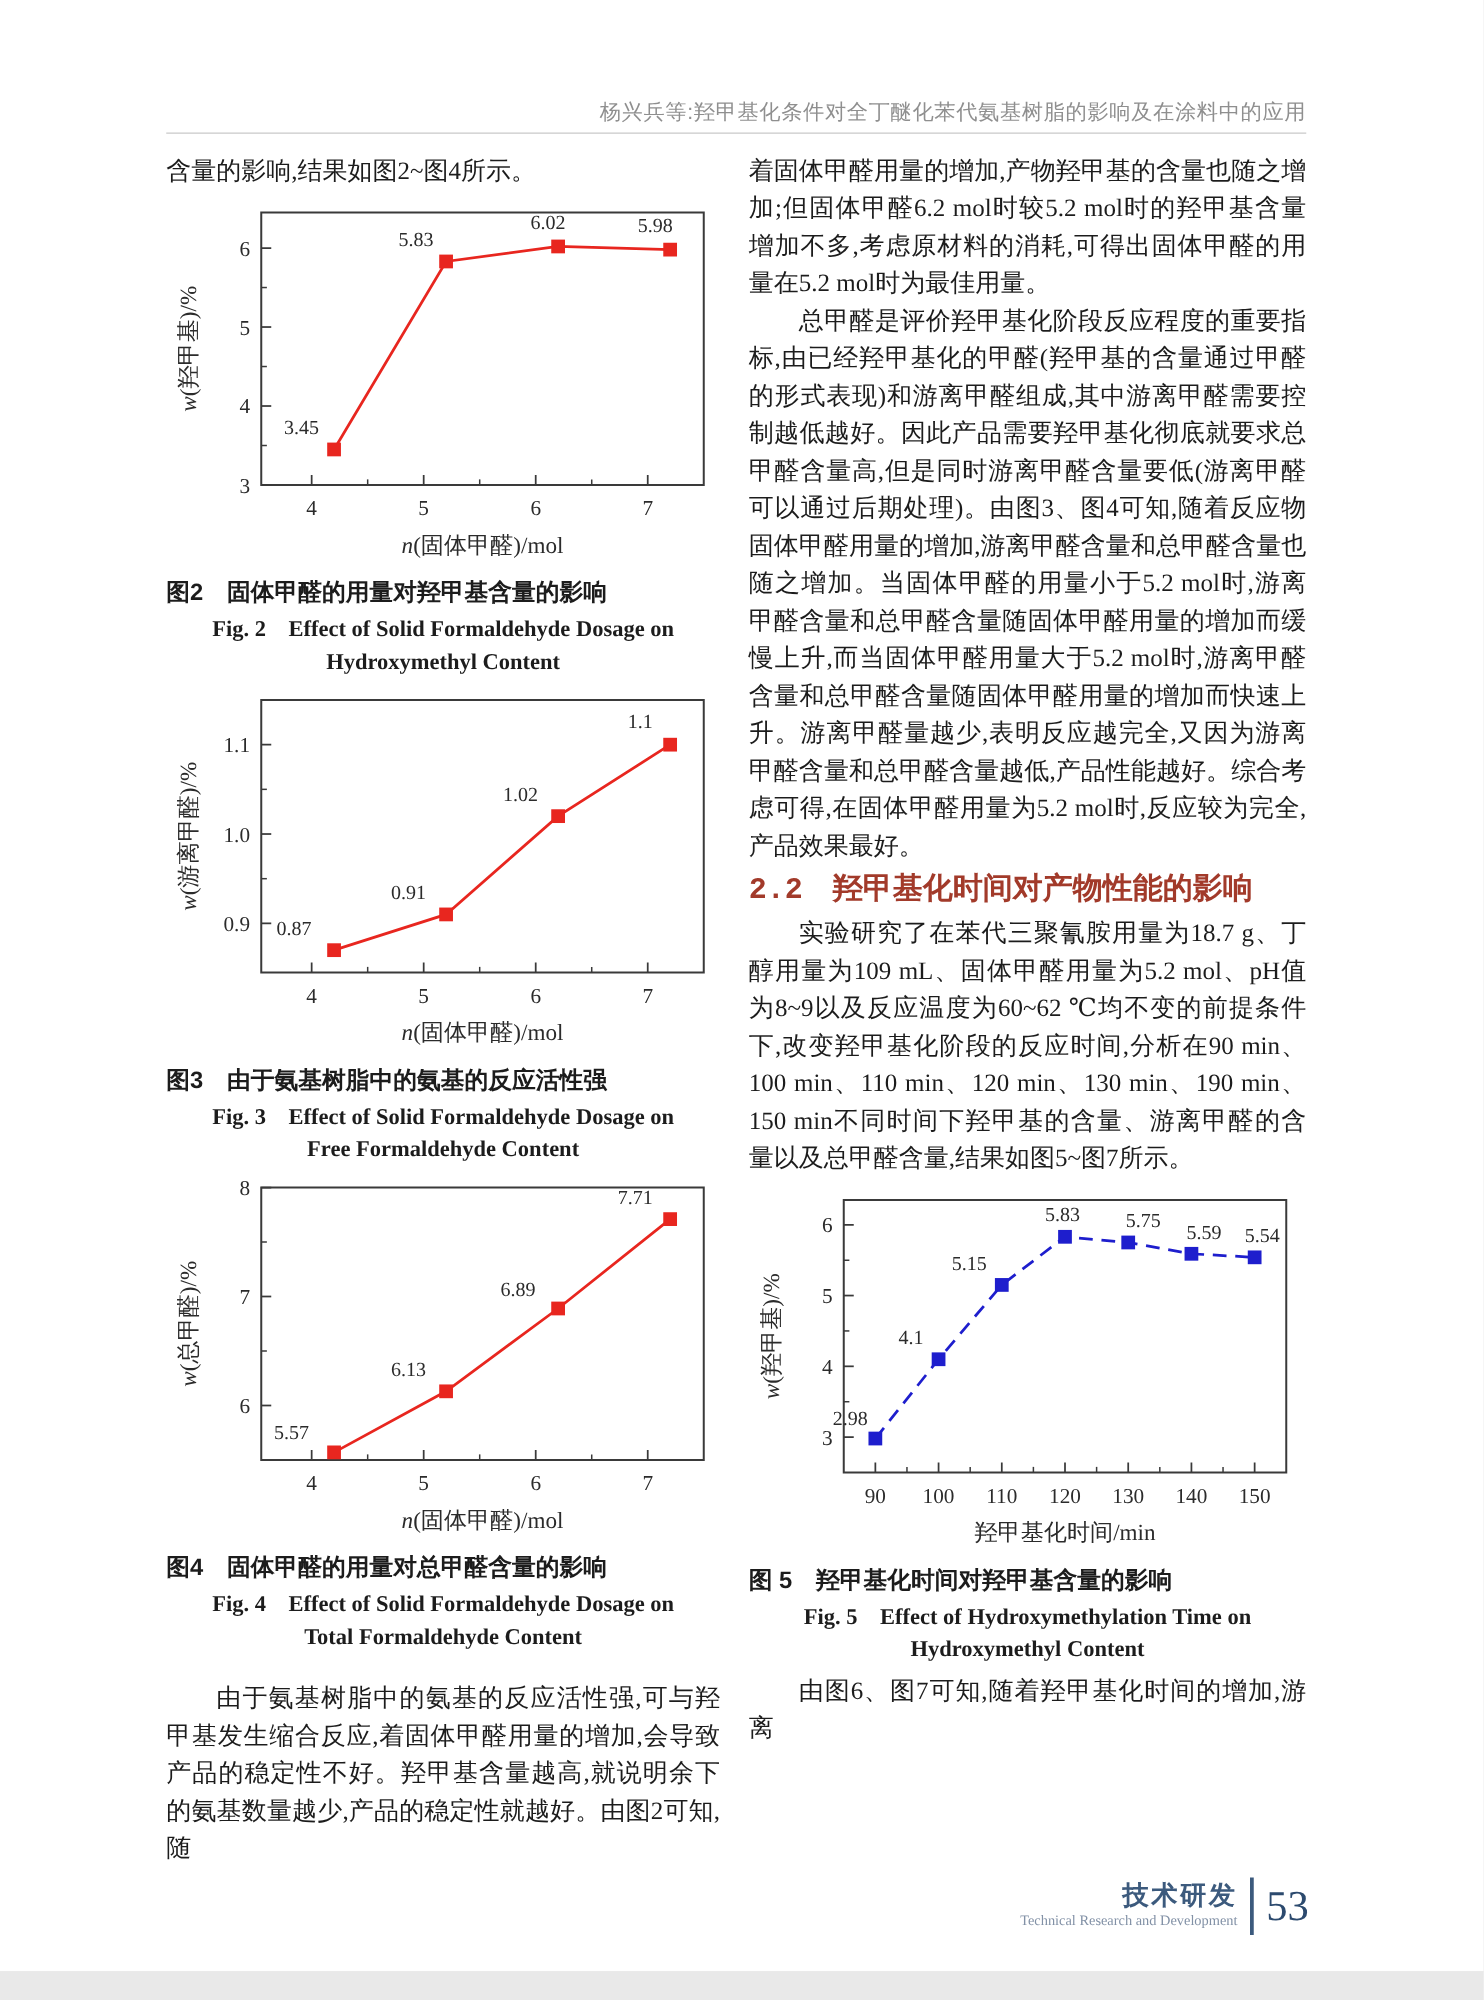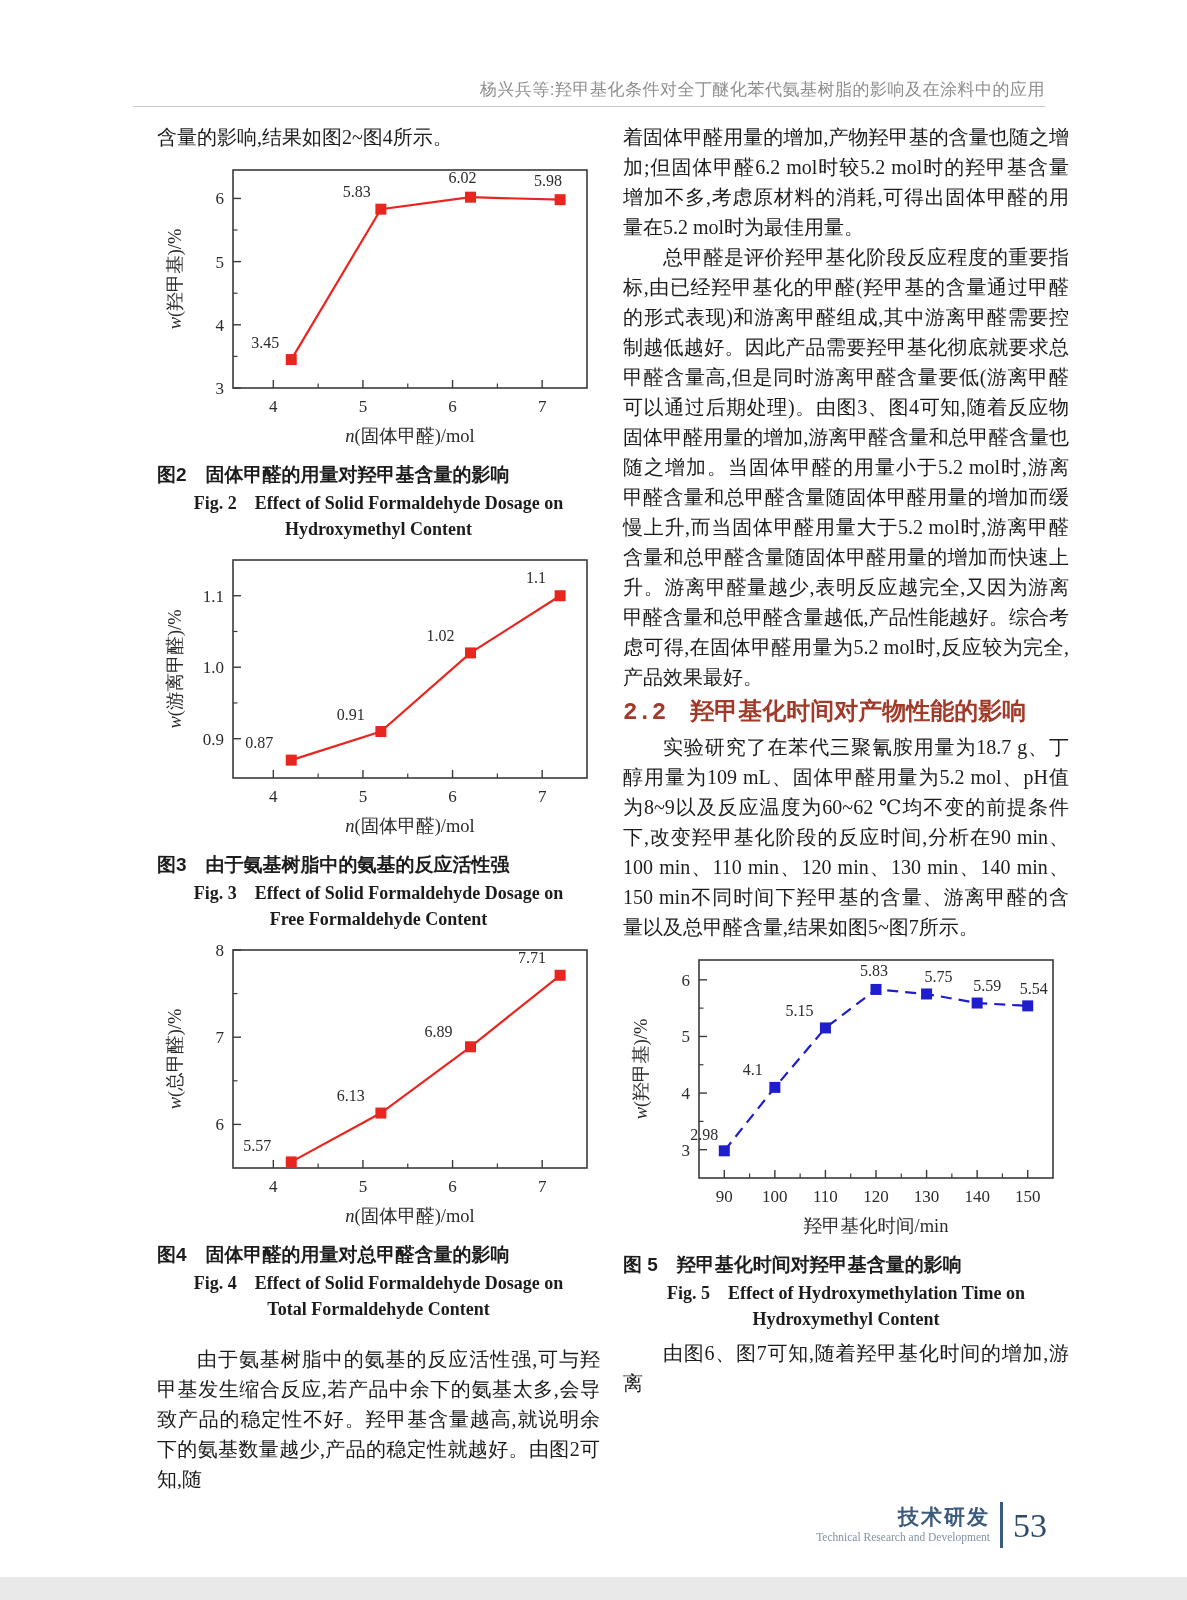--- a/index.html
+++ b/index.html
@@ -1,21 +1,21 @@
 <!DOCTYPE html>
 <html><head>
 <meta charset="utf-8">
 <style>
   html,body{margin:0;padding:0;background:#e9e9e9;}
   .page{position:relative;width:1187px;height:1577px;background:#ffffff;margin:0 auto;
         font-family:"Liberation Serif","DejaVu Serif",serif;color:#1c1c1c;overflow:hidden;}
   .running-head{position:absolute;top:78px;left:133px;width:912px;text-align:right;
         font-family:"Liberation Sans","DejaVu Sans",sans-serif;font-size:17px;color:#8f8f8f;letter-spacing:.5px;}
   .head-rule{position:absolute;top:106px;left:133px;width:912px;height:1px;background:#c9c9c9;}
-  .col{position:absolute;top:122px;margin-left:24px;}
+  .col{position:absolute;top:122px;}
   .col-left{left:133px;width:443px;}
   .col-right{left:599px;width:446px;}
   .body-text{margin:0;font-size:20px;line-height:30px;text-align:justify;text-justify:inter-ideograph;text-indent:2em;}
   .no-indent{text-indent:0;}
   .section-heading{margin:6px 0 4px 0;font-family:Liberation Mono, monospace;
         font-weight:700;font-size:24px;line-height:30px;color:#a23a2a;}
   figure.fig{margin:6px 0 6px 0;}
   .chart{width:434px;height:300px;margin-left:6px;}
   figcaption{margin-top:2px;}
   .cap-zh{font-family:"Liberation Sans","DejaVu Sans",sans-serif;font-weight:700;
@@ -159,28 +159,28 @@
             <text x="369.11392405063293" y="25.28800000000001" font-size="16" text-anchor="middle">7.71</text>
             <text x="247" y="284" font-size="18.5" text-anchor="middle"><tspan font-style="italic">n</tspan>(固体甲醛)/mol</text>
             <text transform="rotate(-90)" x="-121" y="18" font-size="18.5" text-anchor="middle"><tspan font-style="italic">w</tspan>(总甲醛)/%</text>
           </svg></div>
       <figcaption>
         <div class="cap-zh">图4　固体甲醛的用量对总甲醛含量的影响</div>
         <div class="cap-en">Fig. 4　Effect of Solid Formaldehyde Dosage on Total Formaldehyde Content</div>
       </figcaption>
     </figure>
 
-    <p class="body-text after-fig">由于氨基树脂中的氨基的反应活性强,可与羟甲基发生缩合反应,若产品中余下的氨基太多,会导致产品的稳定性不好。羟甲基含量越高,就说明余下的氨基数量越少,产品的稳定性就越好。由图2可知,随</p>
+    <p class="body-text after-fig">由于氨基树脂中的氨基的反应活性强,可与羟甲基发生缩合反应,着固体甲醛用量的增加,会导致产品的稳定性不好。羟甲基含量越高,就说明余下的氨基数量越少,产品的稳定性就越好。由图2可知,随</p>
   </div>
 
   <div class="col col-right">
     <p class="body-text no-indent">着固体甲醛用量的增加,产物羟甲基的含量也随之增加;但固体甲醛6.2 mol时较5.2 mol时的羟甲基含量增加不多,考虑原材料的消耗,可得出固体甲醛的用量在5.2 mol时为最佳用量。</p>
     <p class="body-text">总甲醛是评价羟甲基化阶段反应程度的重要指标,由已经羟甲基化的甲醛(羟甲基的含量通过甲醛的形式表现)和游离甲醛组成,其中游离甲醛需要控制越低越好。因此产品需要羟甲基化彻底就要求总甲醛含量高,但是同时游离甲醛含量要低(游离甲醛可以通过后期处理)。由图3、图4可知,随着反应物固体甲醛用量的增加,游离甲醛含量和总甲醛含量也随之增加。当固体甲醛的用量小于5.2 mol时,游离甲醛含量和总甲醛含量随固体甲醛用量的增加而缓慢上升,而当固体甲醛用量大于5.2 mol时,游离甲醛含量和总甲醛含量随固体甲醛用量的增加而快速上升。游离甲醛量越少,表明反应越完全,又因为游离甲醛含量和总甲醛含量越低,产品性能越好。综合考虑可得,在固体甲醛用量为5.2 mol时,反应较为完全,产品效果最好。</p>
     <h3 class="section-heading">2.2　羟甲基化时间对产物性能的影响</h3>
-    <p class="body-text">实验研究了在苯代三聚氰胺用量为18.7 g、丁醇用量为109 mL、固体甲醛用量为5.2 mol、pH值为8~9以及反应温度为60~62 ℃均不变的前提条件下,改变羟甲基化阶段的反应时间,分析在90 min、100 min、110 min、120 min、130 min、140 min、150 min不同时间下羟甲基的含量、游离甲醛的含量以及总甲醛含量,结果如图5~图7所示。</p>
+    <p class="body-text">实验研究了在苯代三聚氰胺用量为18.7 g、丁醇用量为109 mL、固体甲醛用量为5.2 mol、pH值为8~9以及反应温度为60~62 ℃均不变的前提条件下,改变羟甲基化阶段的反应时间,分析在90 min、100 min、110 min、120 min、130 min、190 min、150 min不同时间下羟甲基的含量、游离甲醛的含量以及总甲醛含量,结果如图5~图7所示。</p>
 
     <figure class="fig">
       <div class="chart" id="chart-fig5"><svg width="434" height="300" viewBox="0 0 434 300" font-family="&quot;Liberation Serif&quot;,&quot;DejaVu Serif&quot;,serif">
             <rect x="70" y="12" width="354" height="218" fill="none" stroke="#3a3a3a" stroke-width="1.6"></rect>
             <line x1="95.28571428571428" y1="230" x2="95.28571428571428" y2="222" stroke="#3a3a3a" stroke-width="1.4"></line>
             <text x="95.28571428571428" y="254" font-size="17" text-anchor="middle">90</text>
             <line x1="145.85714285714283" y1="230" x2="145.85714285714283" y2="222" stroke="#3a3a3a" stroke-width="1.4"></line>
             <text x="145.85714285714283" y="254" font-size="17" text-anchor="middle">100</text>
             <line x1="196.42857142857144" y1="230" x2="196.42857142857144" y2="222" stroke="#3a3a3a" stroke-width="1.4"></line>
             <text x="196.42857142857144" y="254" font-size="17" text-anchor="middle">110</text>

